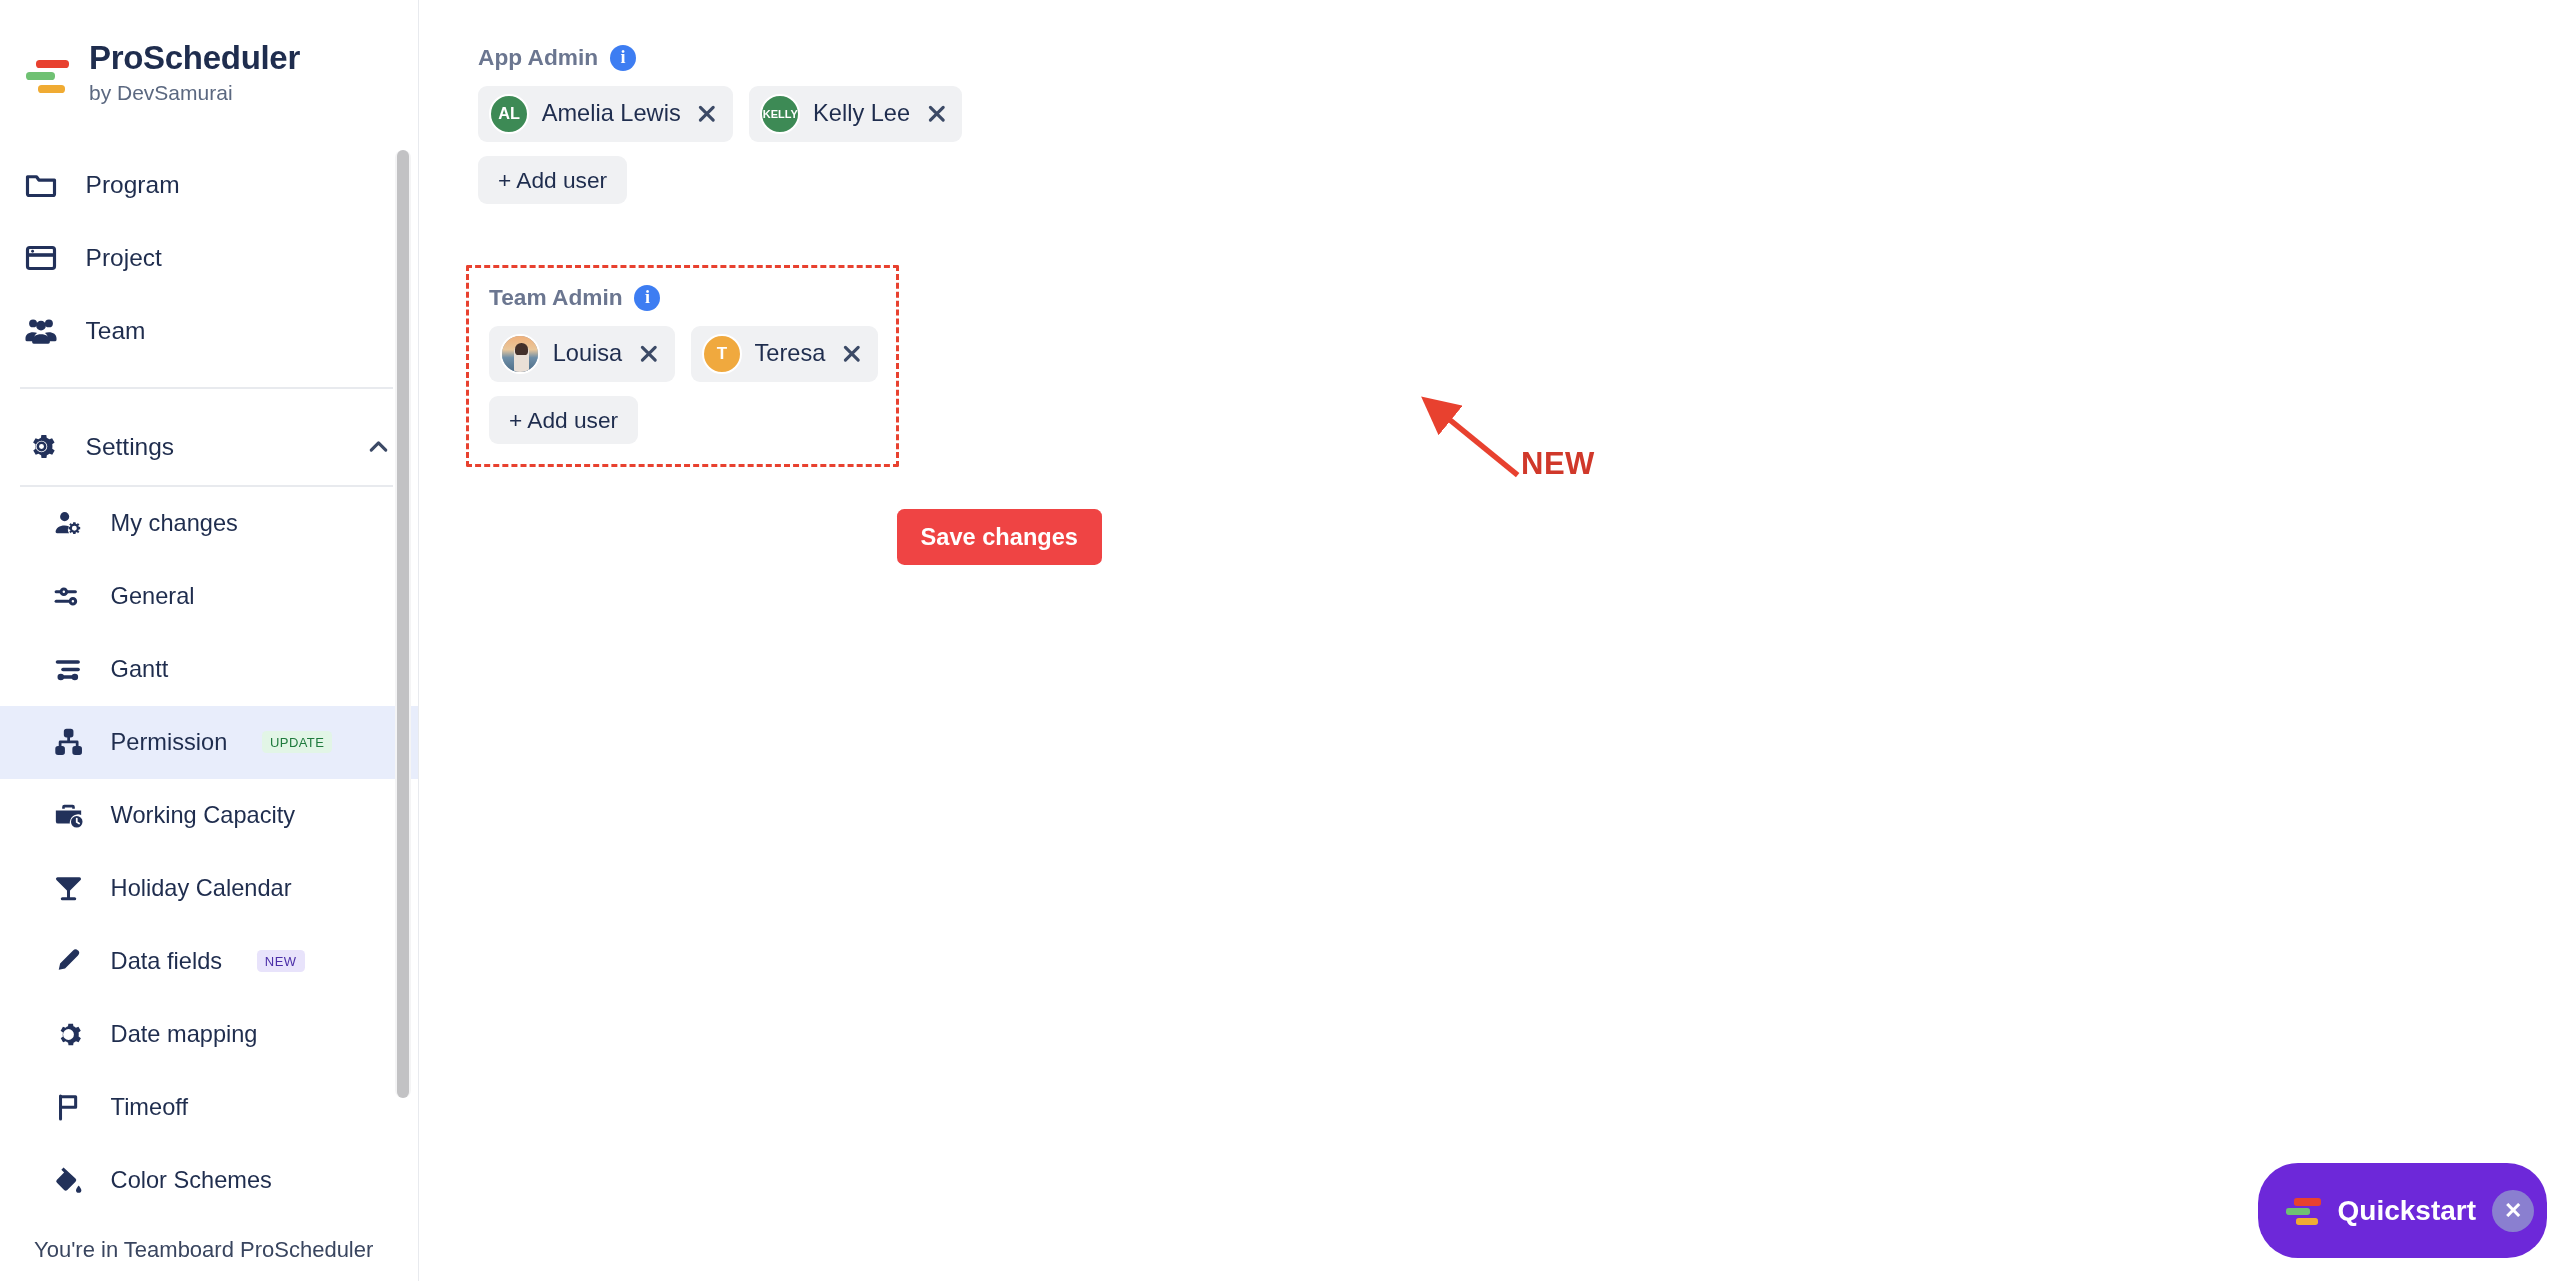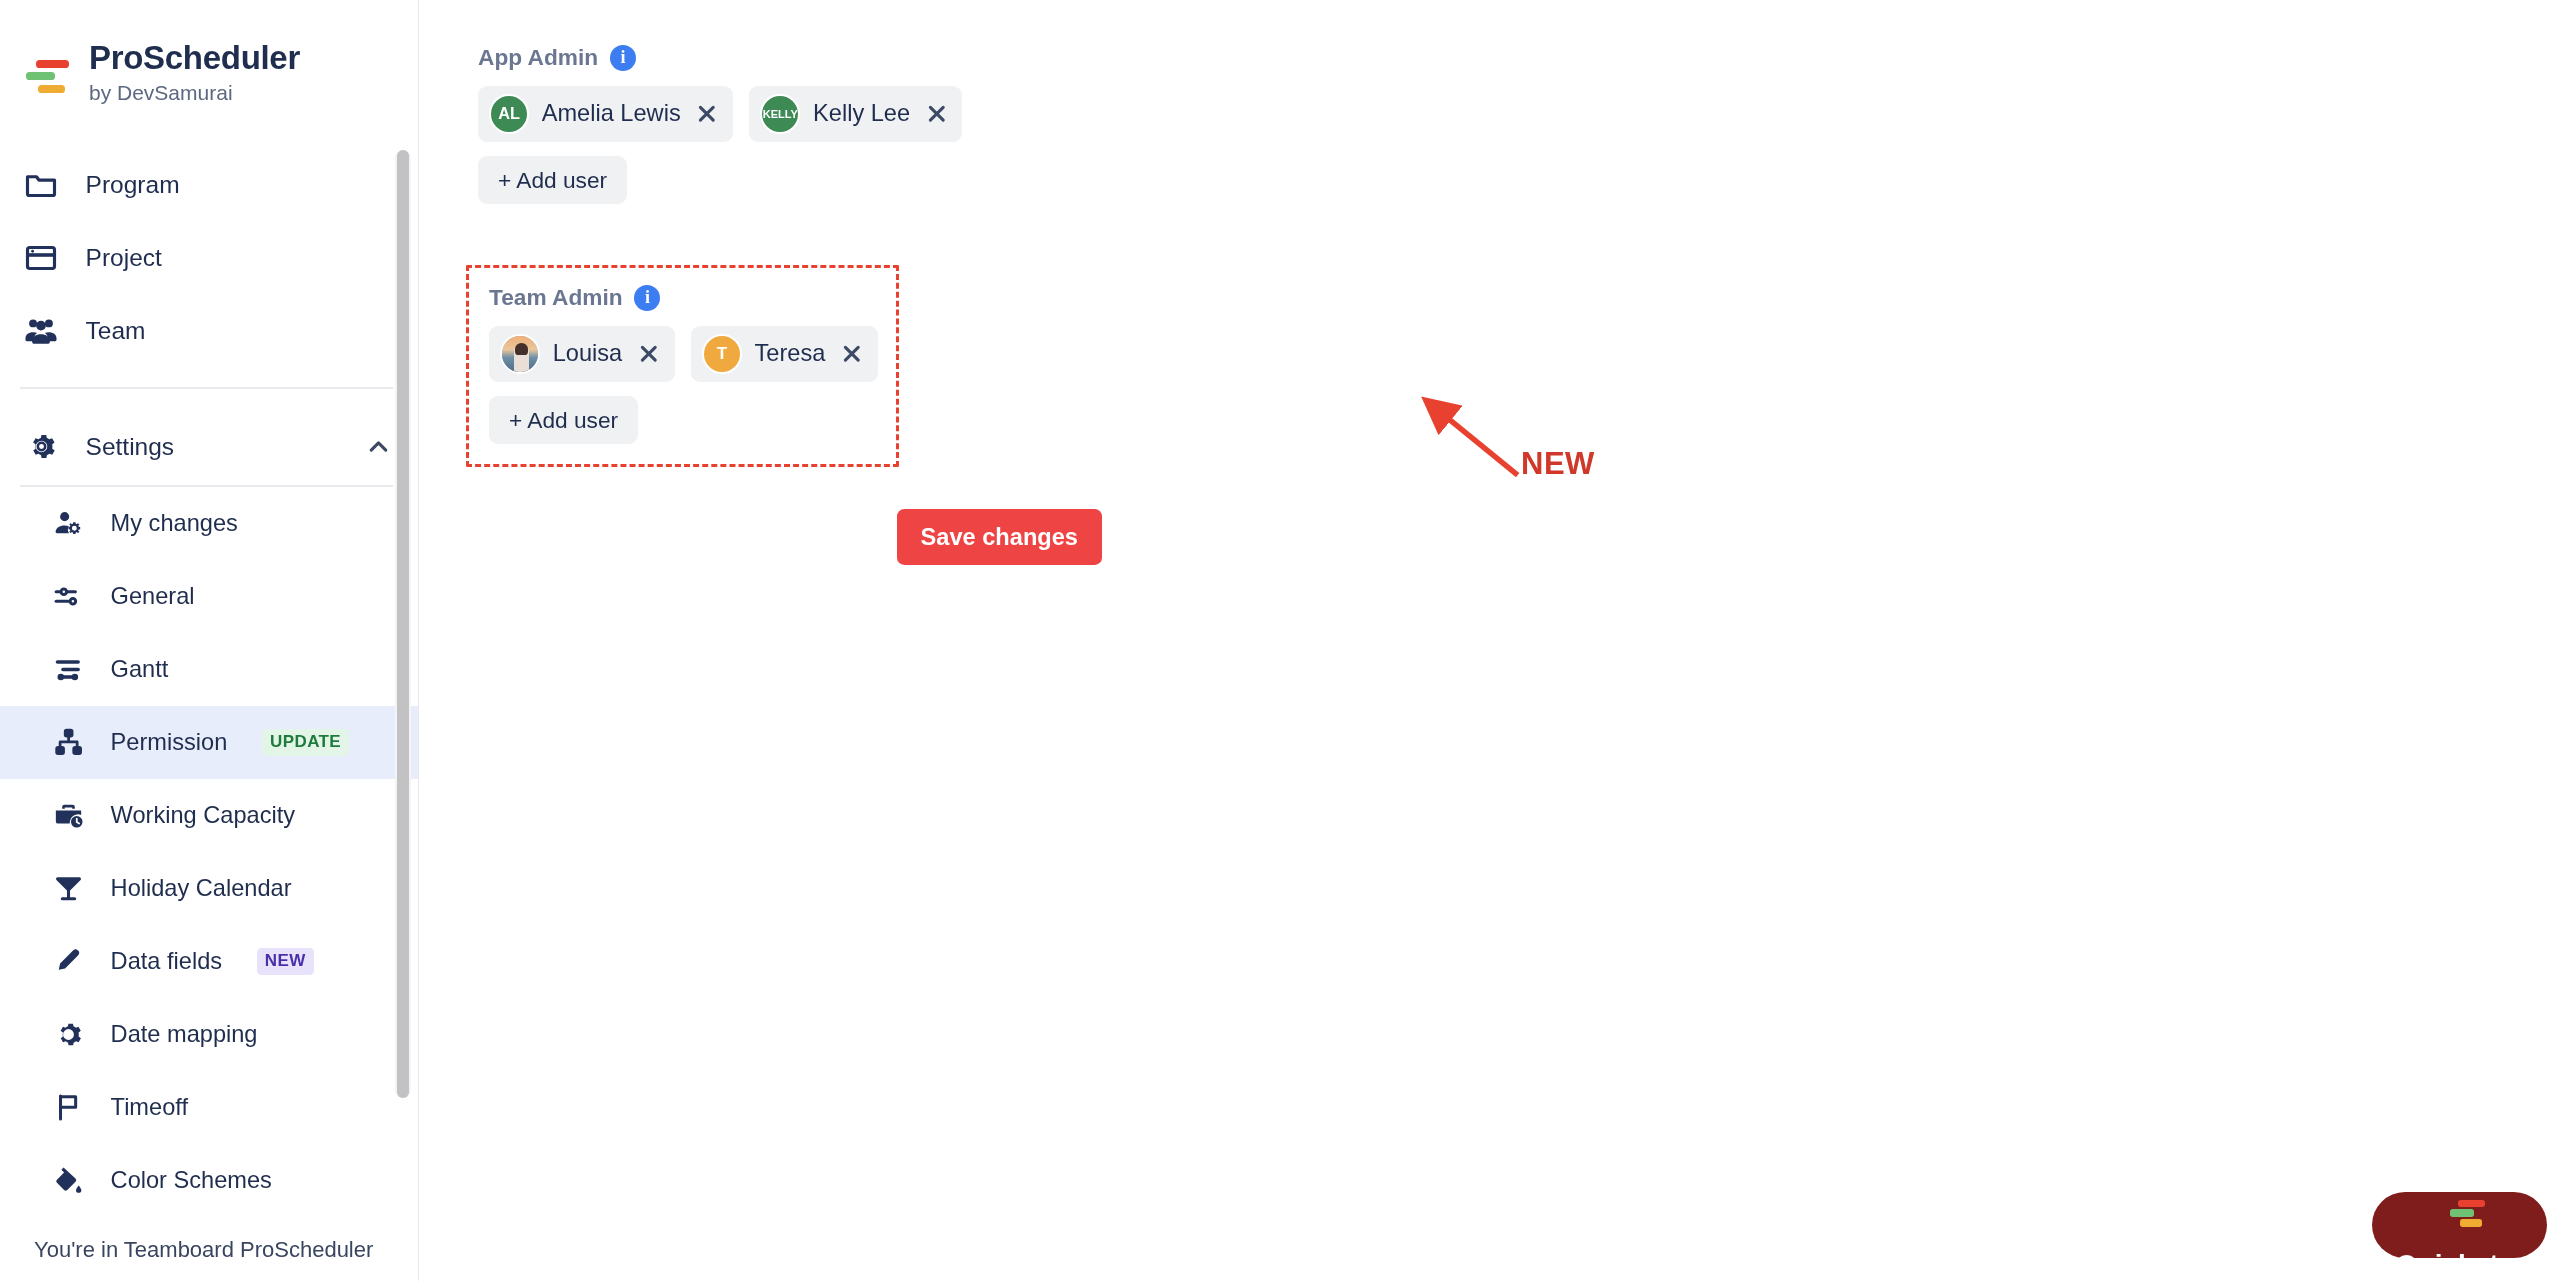--- a/index.html
+++ b/index.html
@@ -69,21 +69,21 @@
   .sub-list { }
   .sub-item {
     display:flex; align-items:center;
     height: 73px; padding-left: 49px; gap: 23.6px;
     cursor: pointer;
   }
   .sub-item.active { background: #e8edfb; }
   .sub-icon { width: 38px; height: 38px; display:flex; align-items:center; justify-content:center; flex:0 0 38px; color:#22315a; }
   .sub-label { font-size: 23.6px; color: #1f2d4e; }
   .badge {
-    font-size: 17px; font-weight: bold; letter-spacing: 0.4px;
+    font-size: 13px; font-weight: normal; letter-spacing: 0.4px;
     padding: 3.6px 8.2px; border-radius: 4.5px; margin-left: 11px;
   }
   .badge.update { background:#e2f5e6; color:#1f7a3d; }
   .badge.new { background:#e8e3fb; color:#4b2fa8; }
 
   .sidebar-footer {
     position: absolute; bottom: 0; left: 12px;
     width: 400px; height: 65px;
     display: flex; align-items: center;
     padding-left: 22px;
@@ -173,24 +173,23 @@
     height: 56px; padding: 0 23.6px;
     font-size: 23.6px; font-weight: bold;
     font-family: "Liberation Sans", sans-serif;
     cursor: pointer;
   }
 
   
   .quickstart {
     position: absolute; right: 29px; bottom: 23.6px;
     display:flex; align-items:center; gap: 16.3px;
-    background:#7f1d1d; border-radius: 40px;
-    height: 66px; padding: 0 12.7px 0 23.6px;
-    cursor: pointer;
-    flex-direction: column;
+    background:#6d28d9; border-radius: 40px;
+    height: 95px; padding: 0 12.7px 0 23.6px;
+    cursor: pointer;
   }
   .qs-logo { width: 40px; height: 40px; position:relative; flex:0 0 40px; }
   .qs-logo i { position:absolute; display:block; border-radius:2.7px; }
   .qs-logo .b1 { background:#e8412f; width:27px; height:7.3px; left:12.7px; top:7.3px; }
   .qs-logo .b2 { background:#6fc173; width:24.5px; height:7.3px; left:4.5px;  top:17px; }
   .qs-logo .b3 { background:#f0ab33; width:22.7px; height:7.3px; left:14.5px; top:27px; }
   .qs-label { font-size: 28px; font-weight: bold; color:#fff; }
   .qs-close {
     width: 42px; height: 42px; border-radius: 50%;
     background:#8a7fd0; color:#fff;

